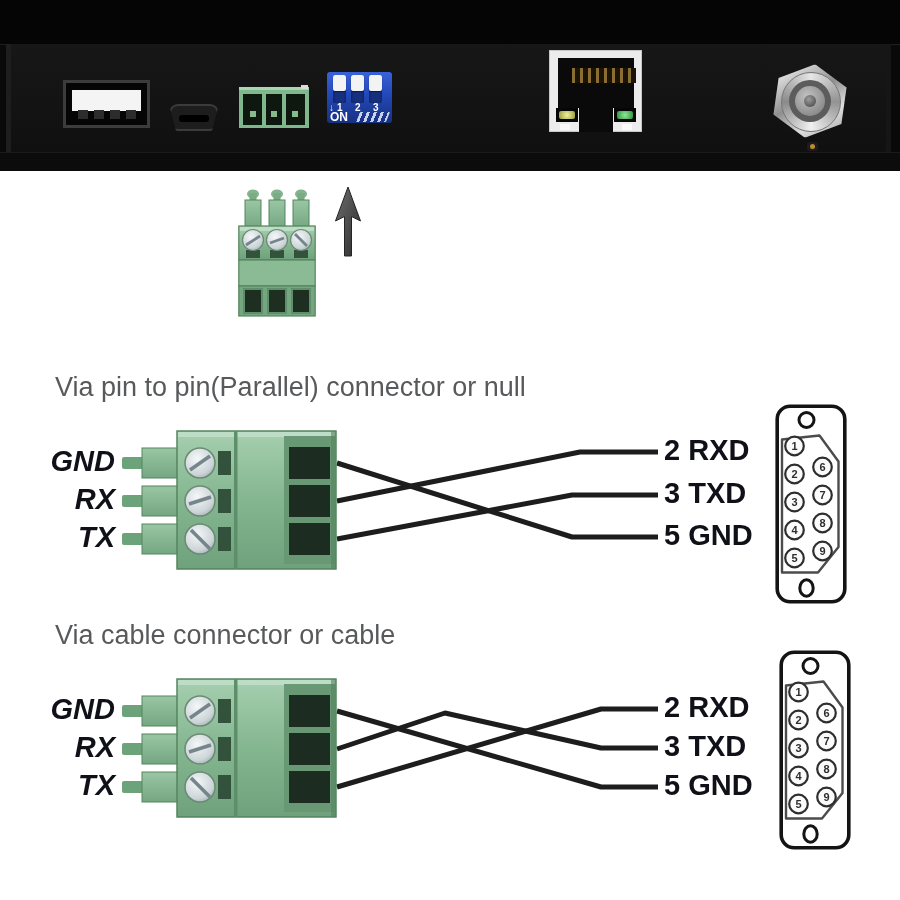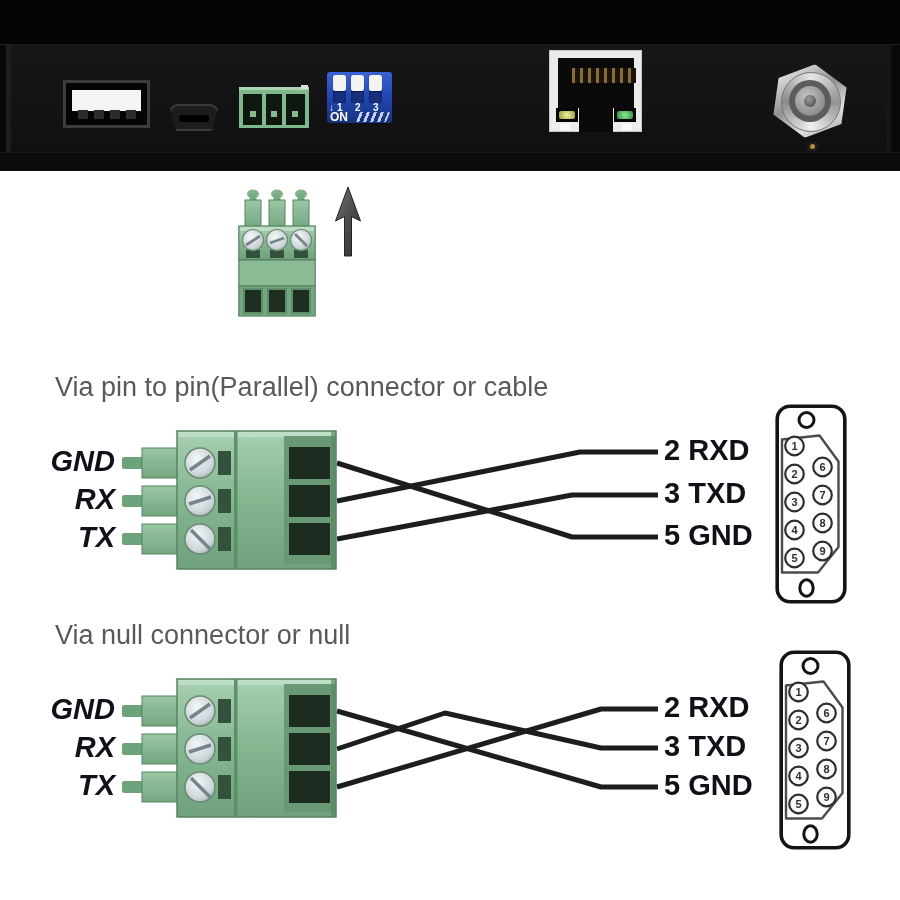--- a/index.html
+++ b/index.html
@@ -239,21 +239,21 @@
 
     <polyline class="wire" points="337,463 572,537 658,537"></polyline>
     <polyline class="wire" points="337,501 580,452 658,452"></polyline>
     <polyline class="wire" points="337,539 572,495 658,495"></polyline>
 
     <polyline class="wire" points="337,711 601,787 658,787"></polyline>
     <polyline class="wire" points="337,749 445,713 601,748 658,748"></polyline>
     <polyline class="wire" points="337,787 601,709 658,709"></polyline>
   </svg>
 
-  <div class="section-title" style="top:371px">Via pin to pin(Parallel) connector or cable</div>
+  <div class="section-title" style="top:371px">Via pin to pin(Parallel) connector or null</div>
 
   <div class="pin-label left-col" style="top:463px">GND</div>
   <div class="pin-label left-col" style="top:501px">RX</div>
   <div class="pin-label left-col" style="top:539px">TX</div>
 
   <svg class="abs" style="left:122px;top:430px" width="215" height="140" viewBox="0 0 215 140">
     <use href="#sym-tblock" width="215" height="140"></use>
   </svg>
 
   <div class="pin-label" style="left:664px;top:452px">2 RXD</div>
@@ -280,21 +280,21 @@
         <text x="47.5" y="66.8" class="db9-pin-num">6</text>
         <circle cx="47.5" cy="91" r="9.3" class="db9-pin"></circle>
         <text x="47.5" y="94.8" class="db9-pin-num">7</text>
         <circle cx="47.5" cy="119" r="9.3" class="db9-pin"></circle>
         <text x="47.5" y="122.8" class="db9-pin-num">8</text>
         <circle cx="47.5" cy="147" r="9.3" class="db9-pin"></circle>
         <text x="47.5" y="150.8" class="db9-pin-num">9</text>
       </g>
   </svg>
 
-  <div class="section-title" style="top:619px">Via null connector or null</div>
+  <div class="section-title" style="top:619px">Via cable connector or cable</div>
 
   <div class="pin-label left-col" style="top:711px">GND</div>
   <div class="pin-label left-col" style="top:749px">RX</div>
   <div class="pin-label left-col" style="top:787px">TX</div>
 
   <svg class="abs" style="left:122px;top:678px" width="215" height="140" viewBox="0 0 215 140">
     <use href="#sym-tblock" width="215" height="140"></use>
   </svg>
 
   <div class="pin-label" style="left:664px;top:709px">2 RXD</div>

